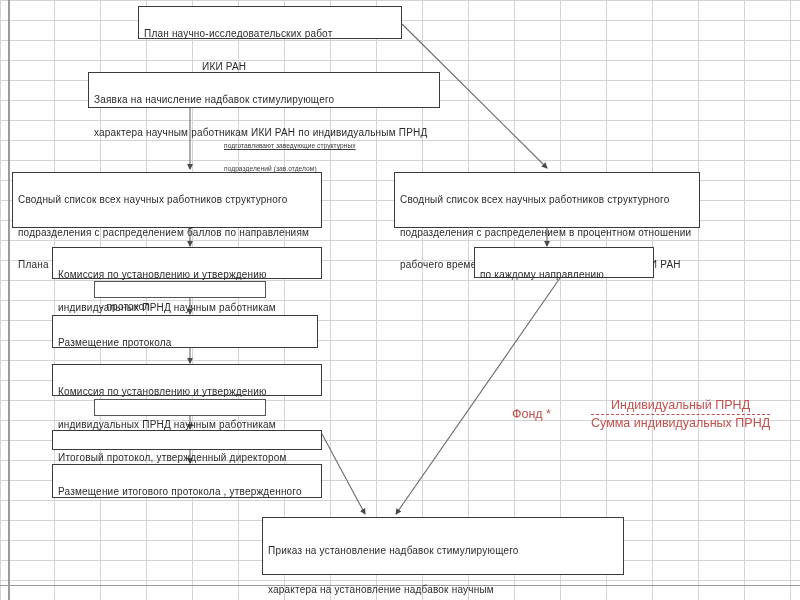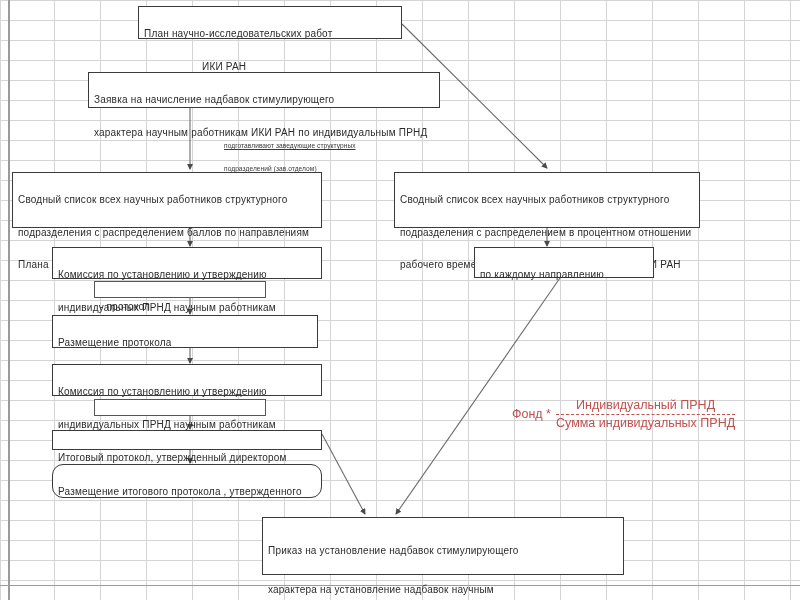--- a/index.html
+++ b/index.html
@@ -76,21 +76,21 @@
     letter-spacing: 0.01em;
   }
   .formula-wrap {
     position: absolute;
     display: flex;
     align-items: center;
     color: #c0504d;
     font-size: 12.5px;
   }
   .formula-lead { padding-right: 5px; }
-  .frac { display: flex; flex-direction: column; align-items: center; }
+  .frac { display: flex; flex-direction: column; align-items: center; margin-left: 35px; }
   .frac .bar {
     width: 100%;
     border-top: 1px dashed #c0504d;
     margin: 2px 0 1px 0;
   }
   svg.links {
     position: absolute;
     left: 0; top: 0;
     width: 800px;
     height: 600px;
@@ -181,21 +181,21 @@
   </div>
 
   <div class="box thin" style="left:94px; top:399px; width:172px; height:17px; padding-top:12px;">
     <div>- урегулирование разногласий</div>
   </div>
 
   <div class="box" style="left:52px; top:430px; width:270px; height:20px; padding-top:3px;">
     <div>Итоговый протокол, утвержденный директором</div>
   </div>
 
-  <div class="box" style="left:52px; top:464px; width:270px; height:34px;border-radius:11px;">
+  <div class="box" style="left:52px; top:464px; width:270px; height:34px;">
     <div>Размещение итогового протокола , утвержденного</div>
   </div>
 
   <div class="box" style="left:474px; top:247px; width:180px; height:31px;">
     <div>по каждому направлению</div>
   </div>
 
   <div class="box" style="left:262px; top:517px; width:362px; height:58px; line-height:1.95;">
     <div>Приказ на установление надбавок стимулирующего</div>
     <div>характера на установление надбавок научным</div>

